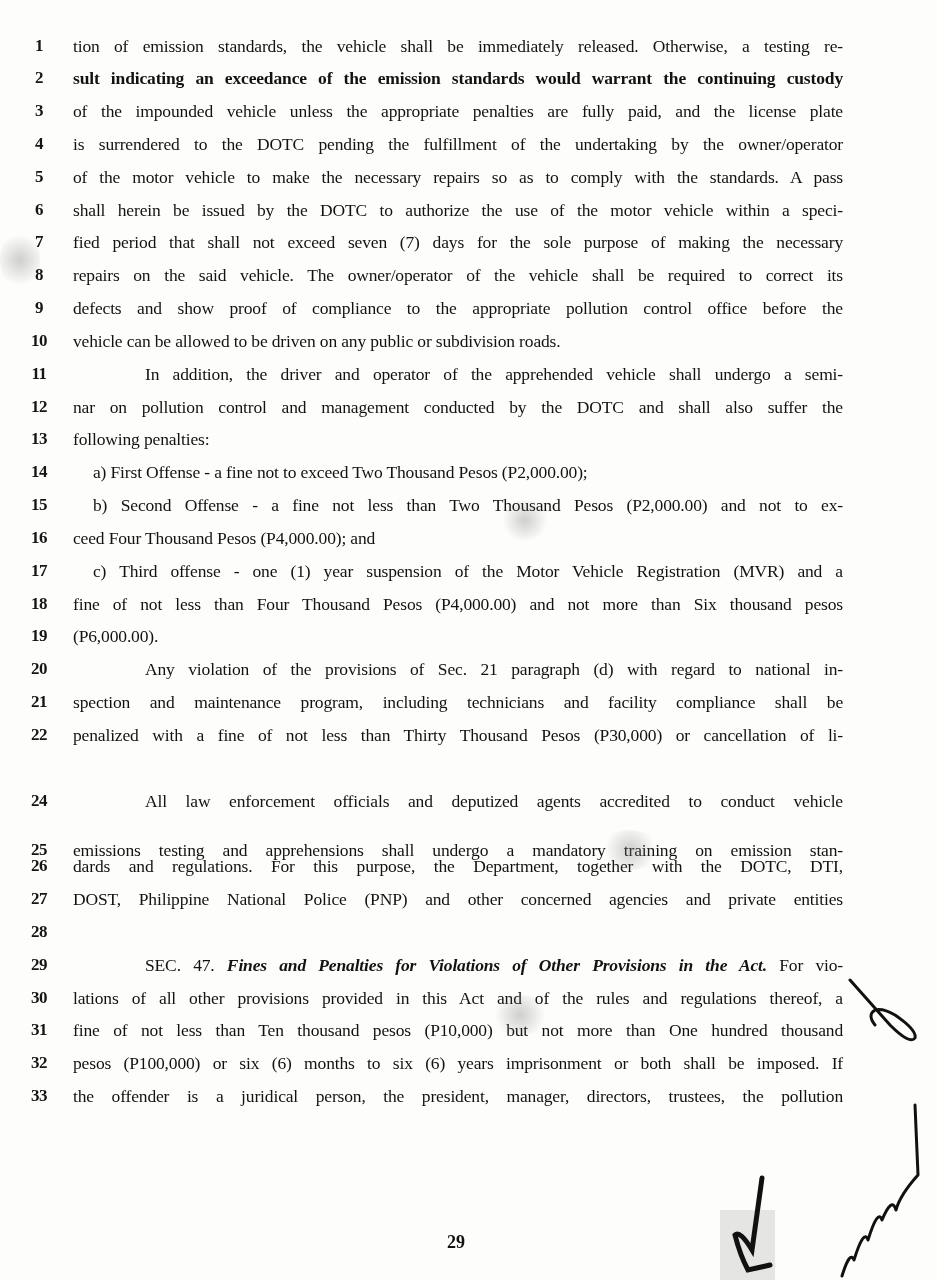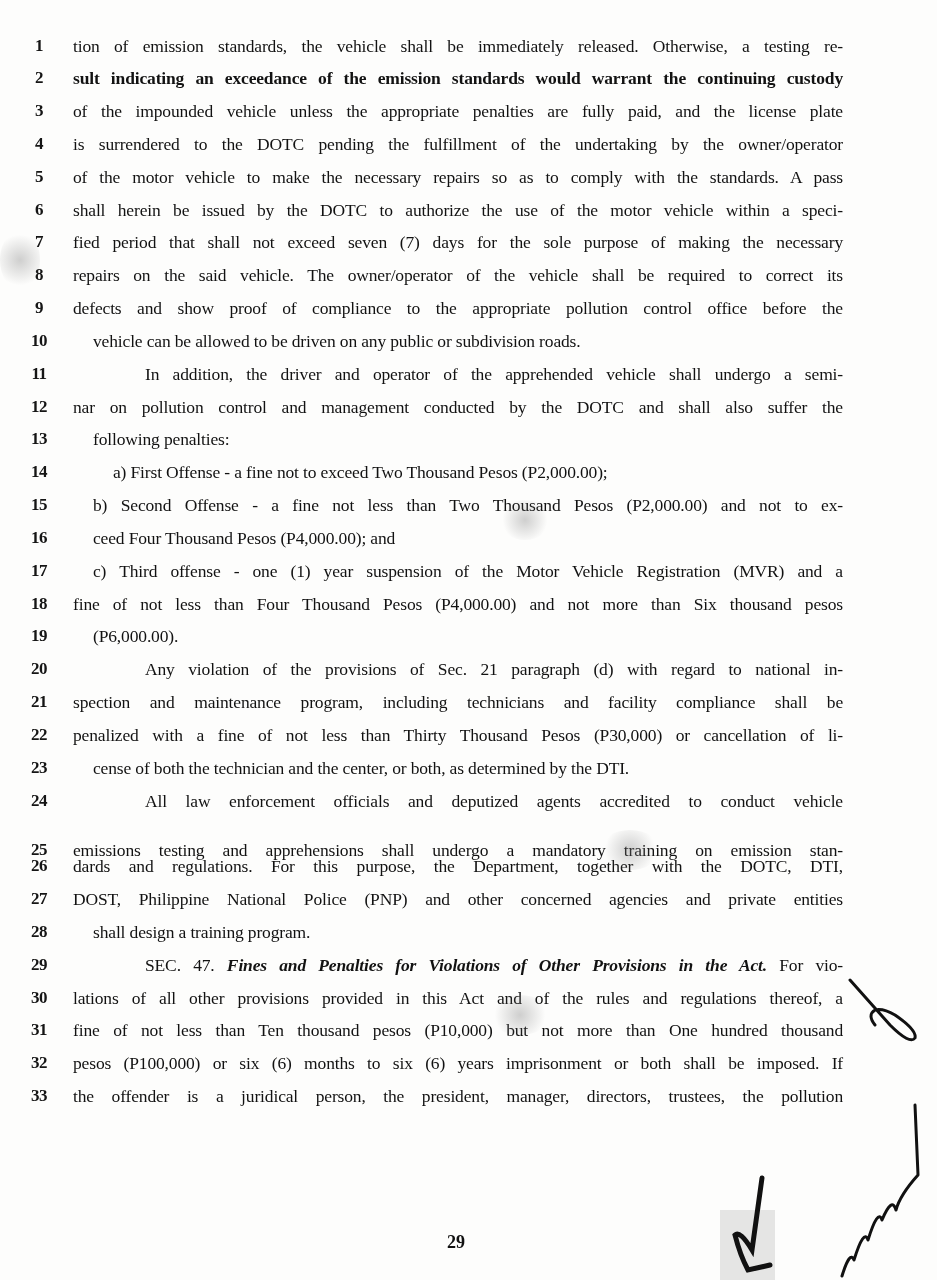--- a/index.html
+++ b/index.html
@@ -45,21 +45,21 @@
       width: 770px;
       top: 2px;
       font-size: 17.5px;
       line-height: 24px;
       white-space: nowrap;
       text-align: justify;
       text-align-last: justify;
       color: #121212;
       letter-spacing: -0.15px;
     }
-    .txt.short { text-align-last: left; margin-left: 20px; }
+    .txt.short { text-align-last: left; }
     .txt.indent { left: 145px; width: 698px; }
     .txt.item { left: 93px; width: 750px; }
     .txt i { font-style: italic; font-weight: bold; }
     .page-number {
       position: absolute;
       left: 447px;
       top: 1232px;
       font-size: 18px;
       font-weight: bold;
       font-family: "Liberation Serif", serif;
@@ -157,43 +157,38 @@
     <span class="txt indent">Any violation of the provisions of Sec. 21 paragraph (d) with regard to national in-</span>
   </div>
   <div class="line" style="top:688px;">
     <span class="ln">21</span>
     <span class="txt">spection and maintenance program, including technicians and facility compliance shall be</span>
   </div>
   <div class="line" style="top:721px;">
     <span class="ln">22</span>
     <span class="txt">penalized with a fine of not less than Thirty Thousand Pesos (P30,000) or cancellation of li-</span>
   </div>
-  <div class="line" style="top:754px;">
-    <span class="ln">23</span>
-    <span class="txt short">cense of  both the technician and the center, or both, as determined by the DTI.</span>
-  </div>
   <div class="line" style="top:787px;">
     <span class="ln">24</span>
     <span class="txt indent">All law enforcement officials and deputized agents accredited to conduct vehicle</span>
   </div>
   <div class="line" style="top:836px;padding-left:11px;">
     <span class="ln">25</span>
     <span class="txt">emissions testing and apprehensions shall undergo a mandatory training on emission stan-</span>
   </div>
   <div class="line" style="top:852px;padding-left:36px;">
     <span class="ln">26</span>
     <span class="txt">dards and regulations. For this purpose, the Department, together with the DOTC, DTI,</span>
   </div>
   <div class="line" style="top:885px;padding-left:22px;">
     <span class="ln">27</span>
     <span class="txt">DOST, Philippine National Police (PNP) and other concerned agencies and private entities</span>
   </div>
   <div class="line" style="top:918px;padding-left:18px;">
     <span class="ln">28</span>
-    <span class="txt short">shall design a training program.</span>
   </div>
   <div class="line" style="top:951px;">
     <span class="ln">29</span>
     <span class="txt indent">
       <span>SEC. 47. </span><i>Fines and Penalties for Violations of Other Provisions in the Act.</i><span>  For vio-</span>
     </span>
   </div>
   <div class="line" style="top:984px;">
     <span class="ln">30</span>
     <span class="txt">lations of all other provisions provided in this Act and of the rules and regulations thereof, a</span>

